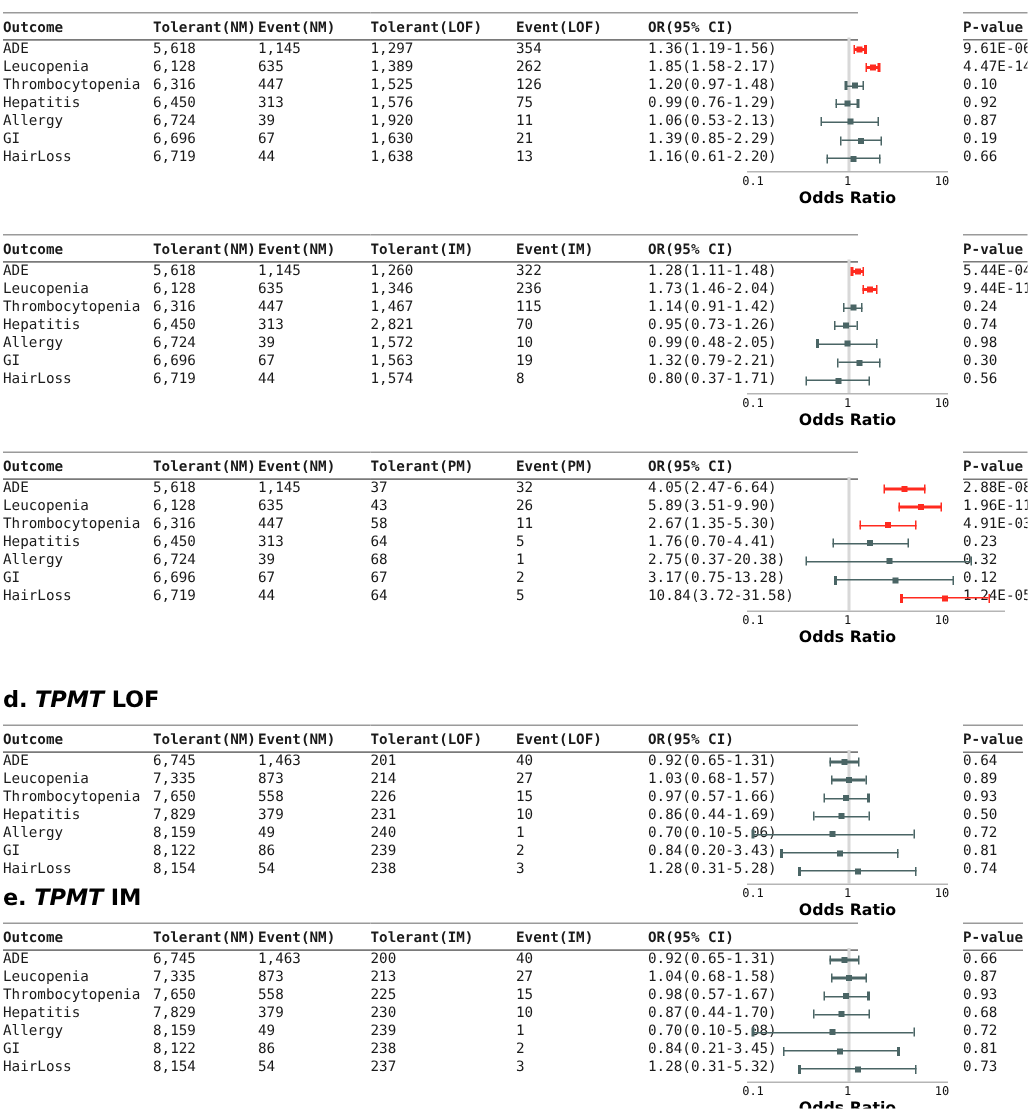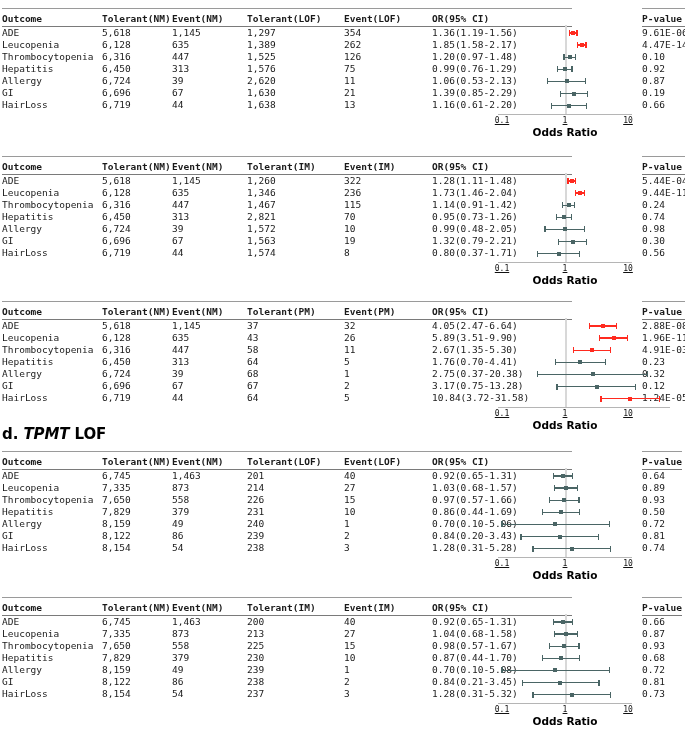--- a/index.html
+++ b/index.html
@@ -130,21 +130,20 @@
     height: 1.4px;
     background: #b5b5b5;
   }
   .axis-tick-label {
     position: absolute;
     font-family: "DejaVu Sans Mono", "Liberation Mono", monospace;
     font-size: 8px;
     color: #111;
     transform: translateX(-50%);
     white-space: nowrap;
-    text-decoration: underline;
   }
   .axis-title {
     position: absolute;
     font-family: "DejaVu Sans", "Liberation Sans", sans-serif;
     font-size: 10.5px;
     font-weight: bold;
     color: #000;
     transform: translateX(-50%);
     white-space: nowrap;
   }
@@ -204,21 +203,21 @@
               <td class="col-tolnm">6,450</td>
               <td class="col-evnm">313</td>
               <td class="col-tolv">1,576</td>
               <td class="col-evv">75</td>
               <td class="col-or">0.99(0.76-1.29)</td>
             </tr>
             <tr>
               <td class="col-outcome">Allergy</td>
               <td class="col-tolnm">6,724</td>
               <td class="col-evnm">39</td>
-              <td class="col-tolv">2,620</td>
+              <td class="col-tolv">1,920</td>
               <td class="col-evv">11</td>
               <td class="col-or">1.06(0.53-2.13)</td>
             </tr>
             <tr>
               <td class="col-outcome">GI</td>
               <td class="col-tolnm">6,696</td>
               <td class="col-evnm">67</td>
               <td class="col-tolv">1,630</td>
               <td class="col-evv">21</td>
               <td class="col-or">1.39(0.85-2.29)</td>
@@ -533,21 +532,21 @@
           <div class="cap" style="left: 658.763px; top: 94.65px; background: rgb(255, 42, 31);"></div>
           <div class="point" style="left: 628.207px; top: 95.65px; background: rgb(255, 42, 31);"></div>
           <div class="axis-line" style="left: 498px; width: 171.93px; top: 105.7px;"></div>
           <div class="axis-tick-label" style="left: 502px; top: 107.7px;">0.1</div>
           <div class="axis-tick-label" style="left: 565px; top: 107.7px;">1</div>
           <div class="axis-tick-label" style="left: 628px; top: 107.7px;">10</div>
           <div class="axis-title" style="left: 565px; top: 117.7px;">Odds Ratio</div>
         </div>
       </div>
     </div>
-    <div class="panel" style="top: 425px;">
+    <div class="panel" style="top: 457px;">
       <div class="panel-title"><span>d.</span> <span class="gene">TPMT</span> <span>LOF</span></div>
       <div class="panel-body" style="position: relative; top: 0px; height: 123.7px; margin-top: 8px;">
         <table class="fp-table">
           <thead>
             <tr class="toprule">
               <th></th>
               <th></th>
               <th></th>
               <th></th>
               <th></th>
@@ -664,20 +663,21 @@
           <div class="point" style="left: 569.754px; top: 95.65px; background: rgb(74, 101, 101);"></div>
           <div class="axis-line" style="left: 498px; width: 134px; top: 105.7px;"></div>
           <div class="axis-tick-label" style="left: 502px; top: 107.7px;">0.1</div>
           <div class="axis-tick-label" style="left: 565px; top: 107.7px;">1</div>
           <div class="axis-tick-label" style="left: 628px; top: 107.7px;">10</div>
           <div class="axis-title" style="left: 565px; top: 117.7px;">Odds Ratio</div>
         </div>
       </div>
     </div>
     <div class="panel" style="top: 589px;">
+      <div class="panel-title"><span>e.</span> <span class="gene">TPMT</span> <span>IM</span></div>
       <div class="panel-body" style="position: relative; top: 0px; height: 123.7px; margin-top: 8px;">
         <table class="fp-table">
           <thead>
             <tr class="toprule">
               <th></th>
               <th></th>
               <th></th>
               <th></th>
               <th></th>
               <th></th>

